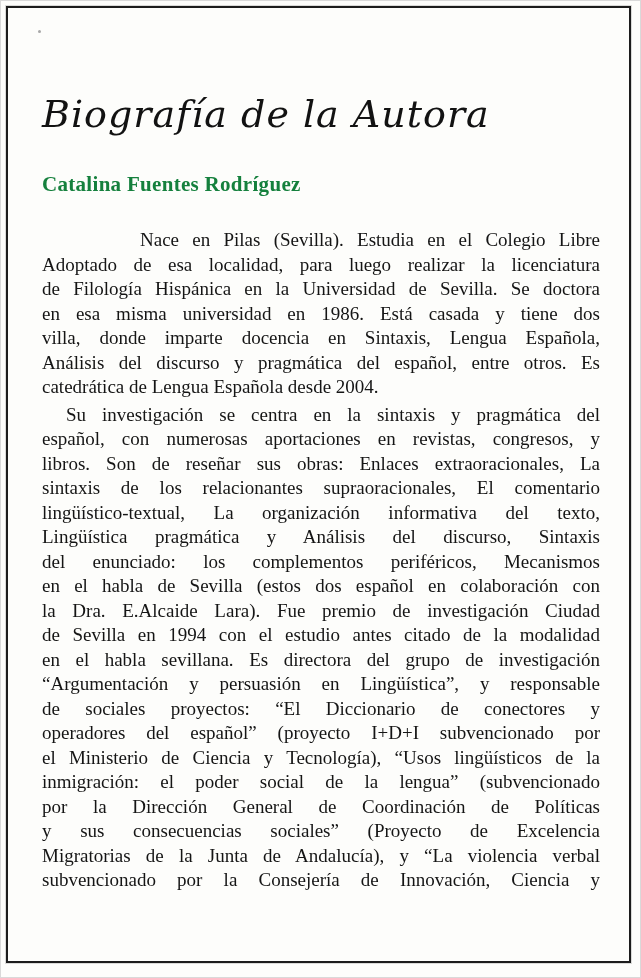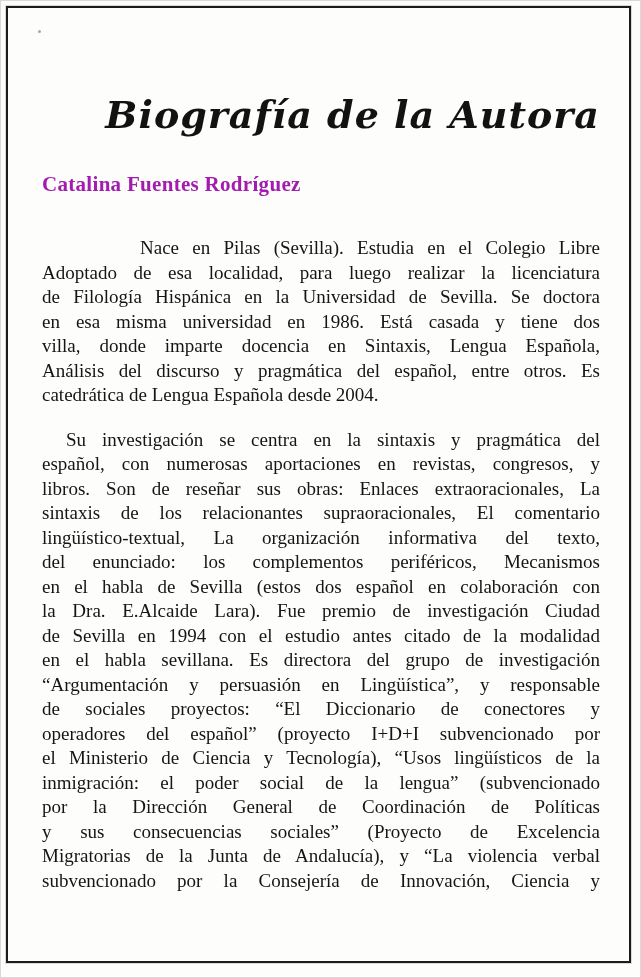--- a/index.html
+++ b/index.html
@@ -34,49 +34,49 @@
     width: 3px;
     height: 3px;
     border-radius: 50%;
     background: #a8a8a8;
   }
   .title {
     position: absolute;
     left: 42px;
     top: 92px;
     width: 558px;
-    text-align: right;
+    text-align: left;
     font-family: "DejaVu Serif", serif;
     font-style: italic;
-    font-weight: 700;
+    font-weight: 400;
     font-size: 38px;
     letter-spacing: 1px;
     color: #121212;
     white-space: nowrap;
   }
   .author {
     position: absolute;
     left: 42px;
     top: 172px;
     width: 558px;
     font-weight: bold;
     font-size: 21px;
     letter-spacing: 0.3px;
-    color: #a21caf;
+    color: #15803d;
   }
   .body-text {
     position: absolute;
     left: 42px;
-    top: 236px;
+    top: 228px;
     width: 558px;
     font-size: 19px;
     line-height: 24.5px;
   }
   .para + .para {
-    margin-top: 20px;
+    margin-top: 3px;
   }
   .line {
     text-align: justify;
     text-align-last: justify;
   }
   .line.no-just {
     text-align-last: left;
   }
   .it {
   }
@@ -101,20 +101,21 @@
         <div class="line"><span>villa, donde imparte docencia en Sintaxis, Lengua Española,</span></div>
         <div class="line"><span>Análisis del discurso y pragmática del español, entre otros. Es</span></div>
         <div class="line no-just"><span>catedrática de Lengua Española desde 2004.</span></div>
       </div>
       <div class="para">
         <div class="line" style="text-indent: 24px;"><span>Su investigación se centra en la sintaxis y pragmática del</span></div>
         <div class="line"><span>español, con numerosas aportaciones en revistas, congresos, y</span></div>
         <div class="line"><span>libros. Son de reseñar sus obras: </span><span class="it">Enlaces extraoracionales, La</span></div>
         <div class="line"><span class="it">sintaxis de los relacionantes supraoracionales, El comentario</span></div>
         <div class="line"><span class="it">lingüístico-textual, La organización informativa del texto,</span></div>
+        <div class="line"><span class="it">Lingüística pragmática y Análisis del discurso, Sintaxis</span></div>
         <div class="line"><span class="it">del enunciado: los complementos periféricos, Mecanismos</span></div>
         <div class="line"><span class="it">en el habla de Sevilla</span><span> (estos dos español en colaboración con</span></div>
         <div class="line"><span>la Dra. E.Alcaide Lara). Fue premio de investigación Ciudad</span></div>
         <div class="line"><span>de Sevilla en 1994 con el estudio antes citado de la modalidad</span></div>
         <div class="line"><span>en el habla sevillana. Es directora del grupo de investigación</span></div>
         <div class="line"><span class="it">“Argumentación y persuasión en Lingüística”</span><span>, y responsable</span></div>
         <div class="line"><span>de sociales proyectos: </span><span class="it">“El Diccionario de conectores y</span></div>
         <div class="line"><span class="it">operadores del español”</span><span> (proyecto I+D+I subvencionado por</span></div>
         <div class="line"><span>el Ministerio de Ciencia y Tecnología), </span><span class="it">“Usos lingüísticos de la</span></div>
         <div class="line"><span class="it">inmigración: el poder social de la lengua”</span><span> (subvencionado</span></div>

